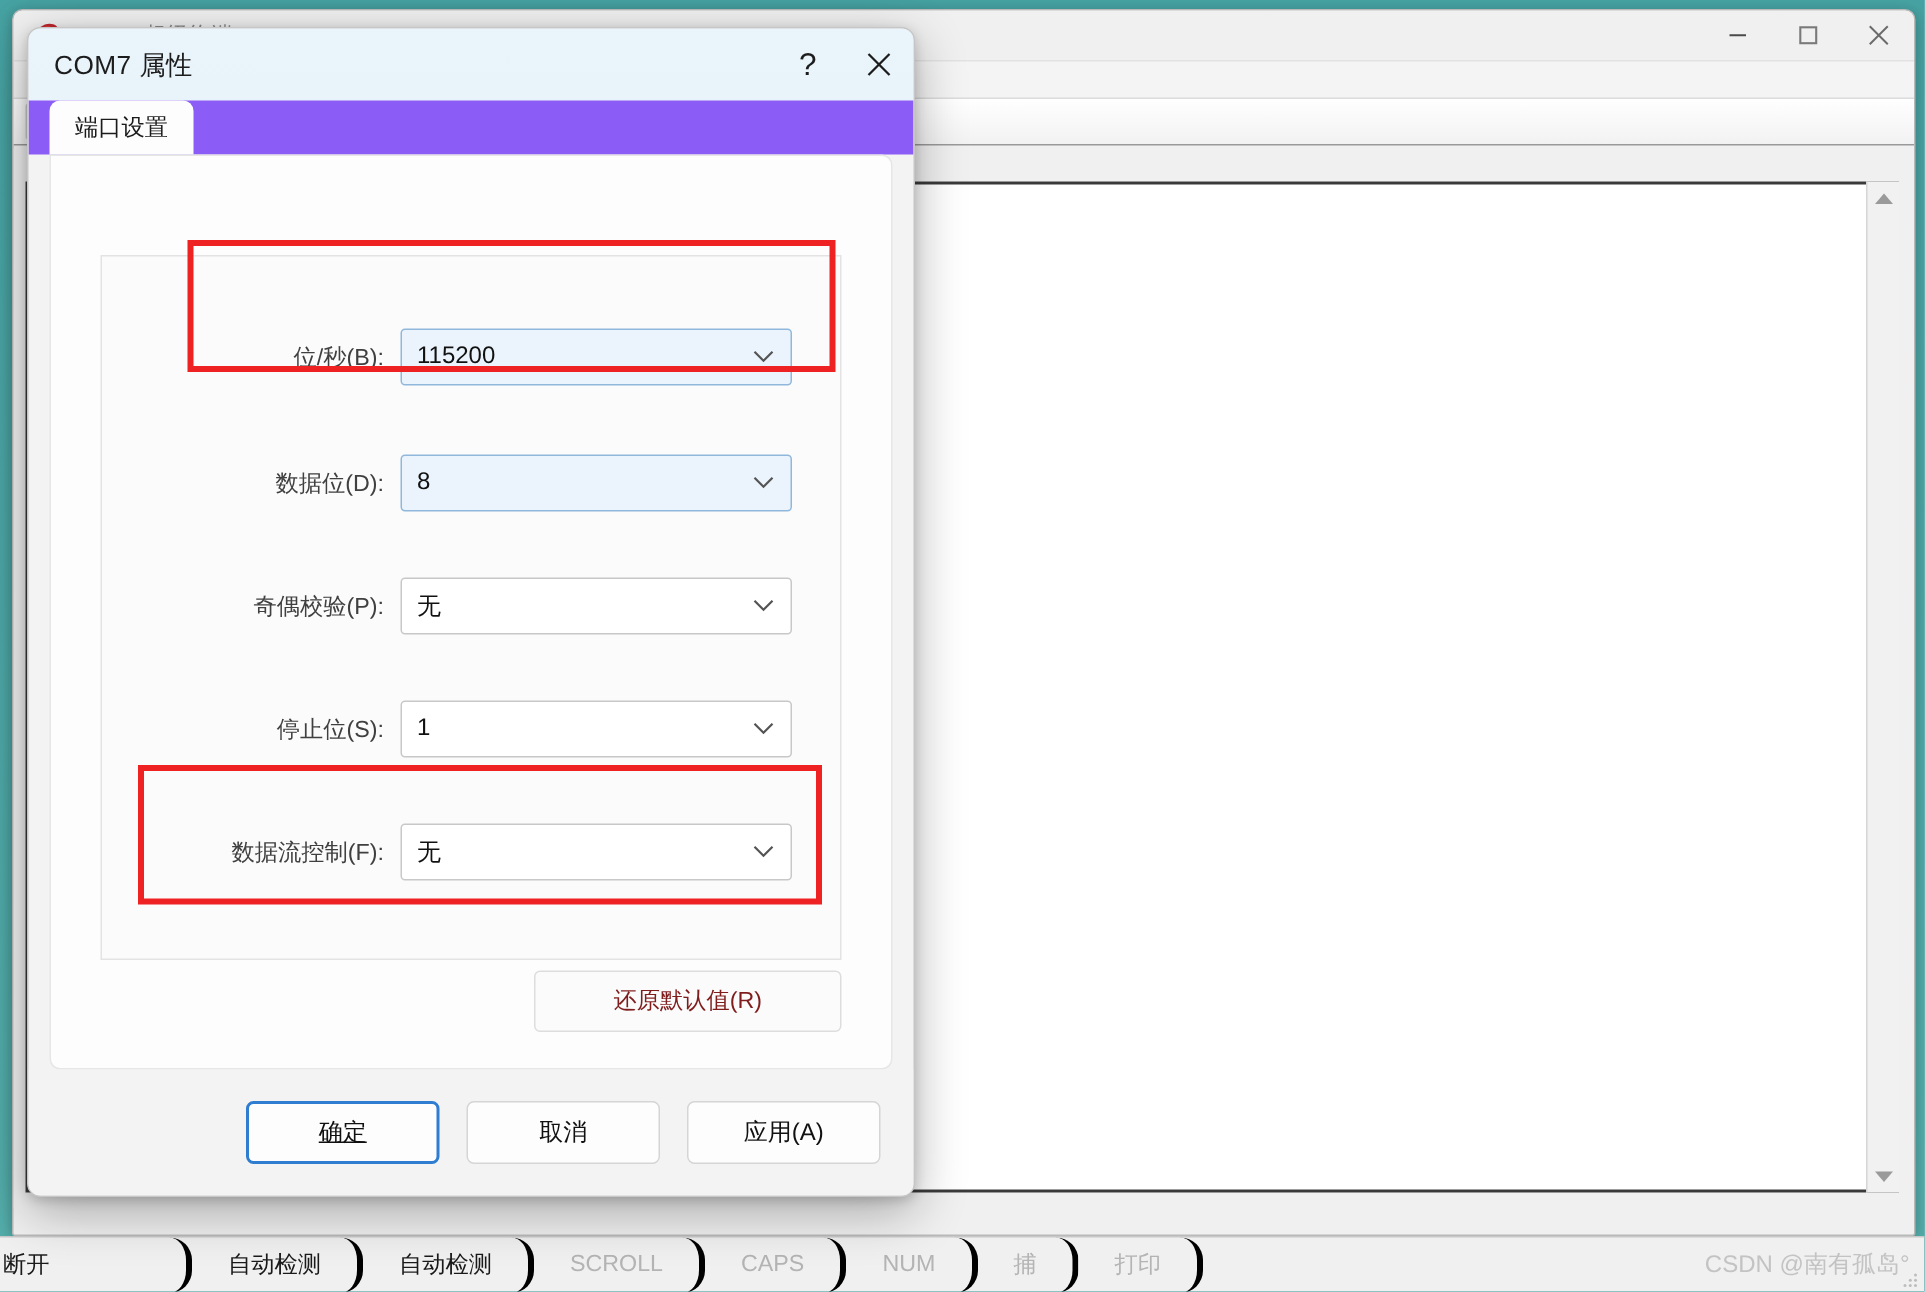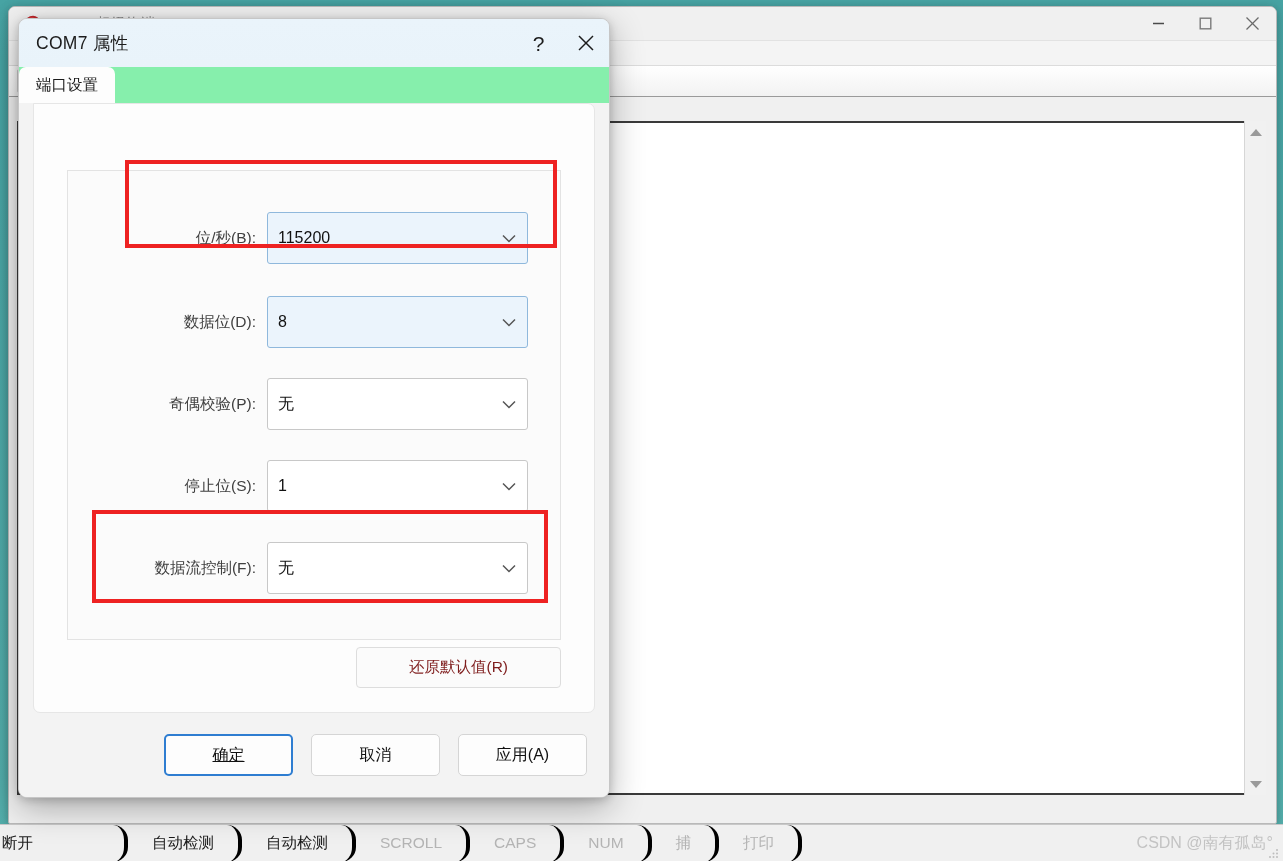--- a/index.html
+++ b/index.html
@@ -150,21 +150,22 @@
   .dlg-tbtn {
     width: 47px; height: 48px;
     display: flex; align-items: center; justify-content: center;
     color: #1c1c1c;
   }
   .dlg-help { font-size: 21px; line-height: 1; }
 
   
   .tabstrip {
     position: relative; height: 36px;
-    background: #86efac;
+    background: #8b5cf6;
+    padding-left: 14px;
     display: flex; align-items: flex-end;
   }
   .tab {
     height: 36px; padding: 0 17px;
     display: flex; align-items: center;
     font-size: 15.5px; color: #1b1b1b;
     border-radius: 7px 7px 0 0;
   }
   .tab.active { background: #fdfdfd; }
 
@@ -182,21 +183,21 @@
   }
   .field-row {
     position: absolute; left: 0; right: 0; height: 38px;
     display: flex; align-items: center;
   }
   .field-label {
     width: 199px; text-align: right; padding-right: 11px;
     font-size: 15.5px; color: #404040; white-space: nowrap;
   }
   .combo {
-    position: relative; width: 261px; height: 52px;
+    position: relative; width: 261px; height: 38px;
     border: 1px solid #c8c8c8; border-radius: 3px;
     background: #ffffff;
     display: flex; align-items: center;
   }
   .combo.focus {
     background: #ebf4fc;
     border-color: #8fb8dc;
   }
   .combo .val {
     padding-left: 10px; font-size: 16px; color: #111; white-space: nowrap;

